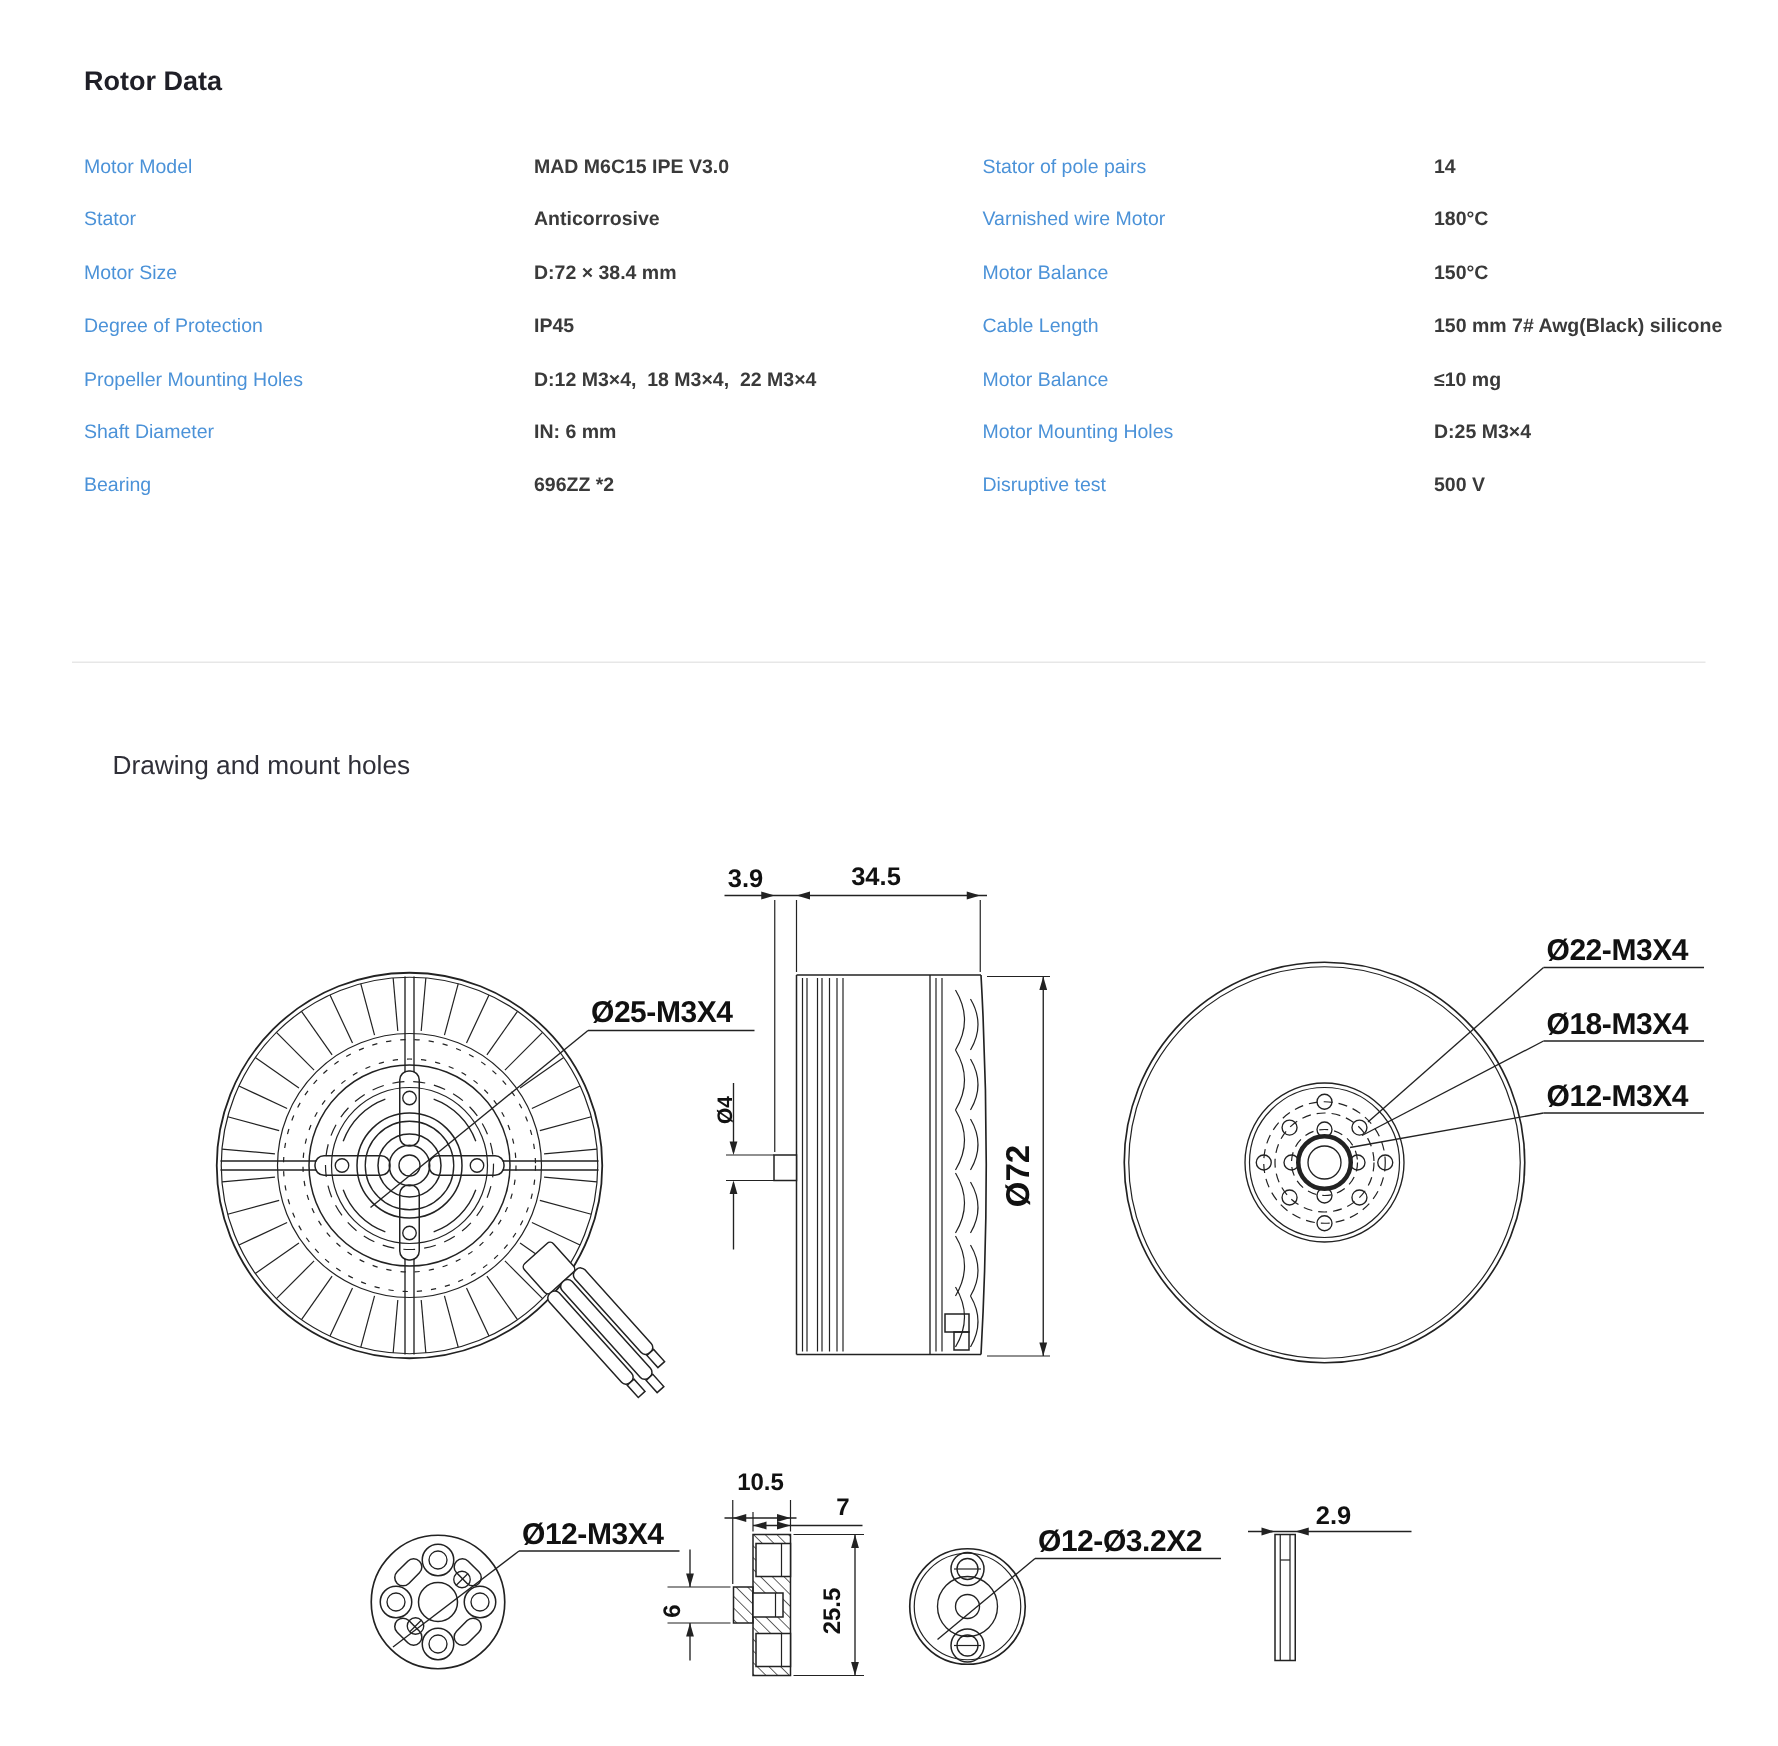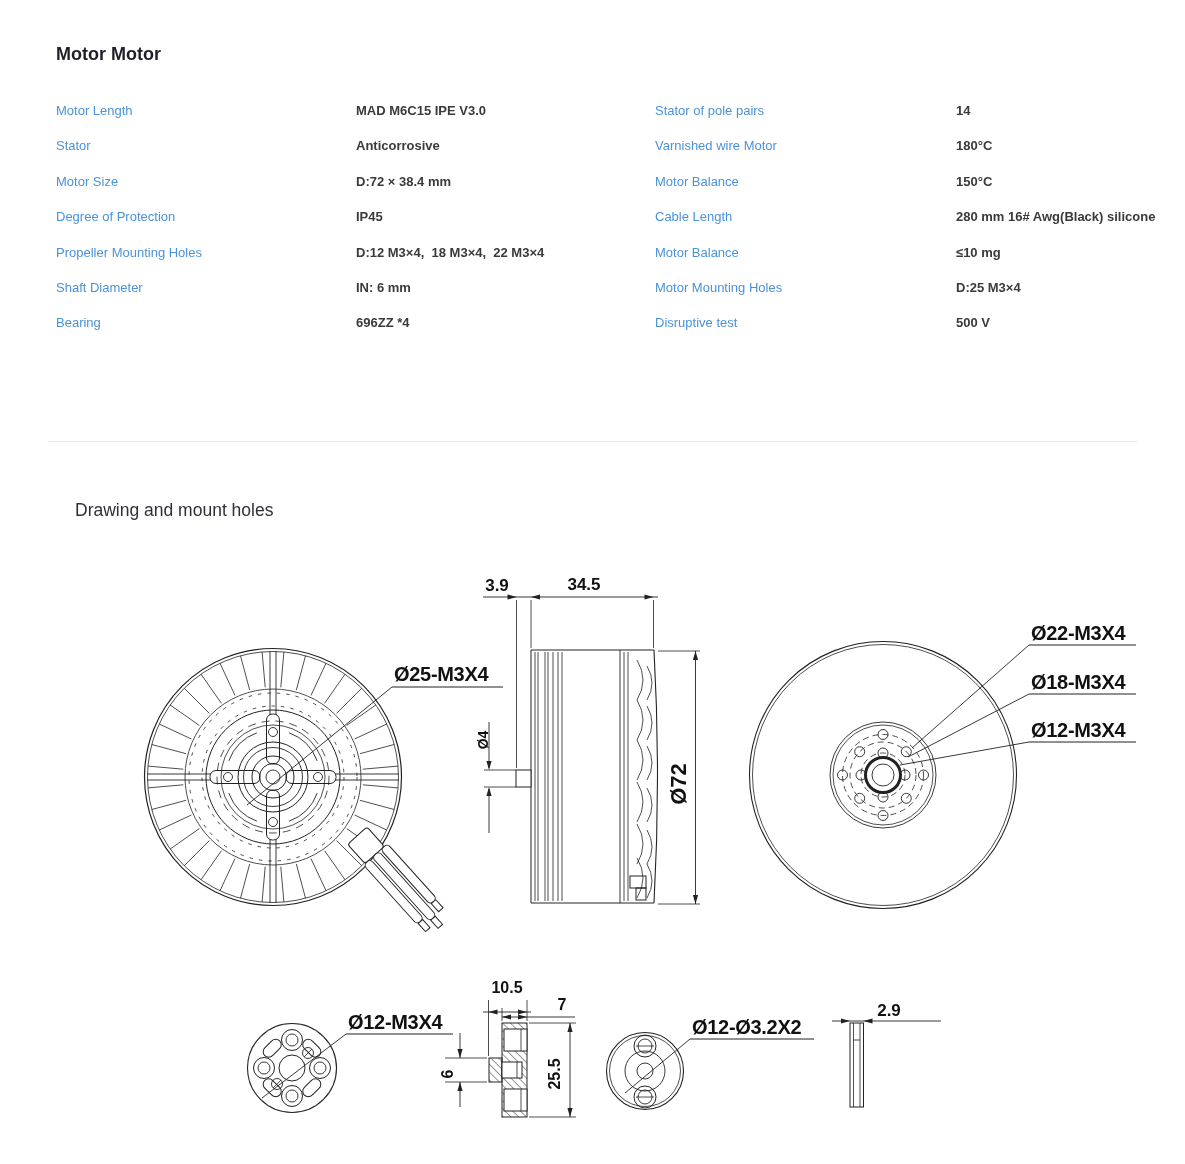--- a/index.html
+++ b/index.html
@@ -40,25 +40,25 @@
   #drawing-svg{position:absolute;left:0;top:0;width:1185px;height:1164px;}
   .dlabel{font-family:"Liberation Sans",sans-serif;font-weight:700;font-size:20px;fill:#111;letter-spacing:-0.3px;}
   .dlabel-lg{font-family:"Liberation Sans",sans-serif;font-weight:700;font-size:22px;fill:#111;}
   .dim{font-family:"Liberation Sans",sans-serif;font-weight:700;font-size:16px;fill:#111;}
   .dim-lg{font-family:"Liberation Sans",sans-serif;font-weight:700;font-size:17px;fill:#111;}
   .dim-sm{font-family:"Liberation Sans",sans-serif;font-weight:700;font-size:14px;fill:#111;}
 </style>
 </head>
 <body>
 
-<h1 class="page-title">Motor Motor</h1>
+<h1 class="page-title">Rotor Data</h1>
 
 <div class="spec-col left">
   <div class="spec-row">
-      <span class="spec-label">Motor Length</span>
+      <span class="spec-label">Motor Model</span>
       <span class="spec-value">MAD M6C15 IPE V3.0</span>
     </div>
   <div class="spec-row">
       <span class="spec-label">Stator</span>
       <span class="spec-value">Anticorrosive</span>
     </div>
   <div class="spec-row">
       <span class="spec-label">Motor Size</span>
       <span class="spec-value">D:72 × 38.4 mm</span>
     </div>
@@ -69,40 +69,40 @@
   <div class="spec-row">
       <span class="spec-label">Propeller Mounting Holes</span>
       <span class="spec-value">D:12 M3×4,  18 M3×4,  22 M3×4</span>
     </div>
   <div class="spec-row">
       <span class="spec-label">Shaft Diameter</span>
       <span class="spec-value">IN: 6 mm</span>
     </div>
   <div class="spec-row">
       <span class="spec-label">Bearing</span>
-      <span class="spec-value">696ZZ *4</span>
+      <span class="spec-value">696ZZ *2</span>
     </div>
 </div>
 
 <div class="spec-col right">
   <div class="spec-row">
       <span class="spec-label">Stator of pole pairs</span>
       <span class="spec-value">14</span>
     </div>
   <div class="spec-row">
       <span class="spec-label">Varnished wire Motor</span>
       <span class="spec-value">180°C</span>
     </div>
   <div class="spec-row">
       <span class="spec-label">Motor Balance</span>
       <span class="spec-value">150°C</span>
     </div>
   <div class="spec-row">
       <span class="spec-label">Cable Length</span>
-      <span class="spec-value">280 mm 16# Awg(Black) silicone</span>
+      <span class="spec-value">150 mm 7# Awg(Black) silicone</span>
     </div>
   <div class="spec-row">
       <span class="spec-label">Motor Balance</span>
       <span class="spec-value">≤10 mg</span>
     </div>
   <div class="spec-row">
       <span class="spec-label">Motor Mounting Holes</span>
       <span class="spec-value">D:25 M3×4</span>
     </div>
   <div class="spec-row">

